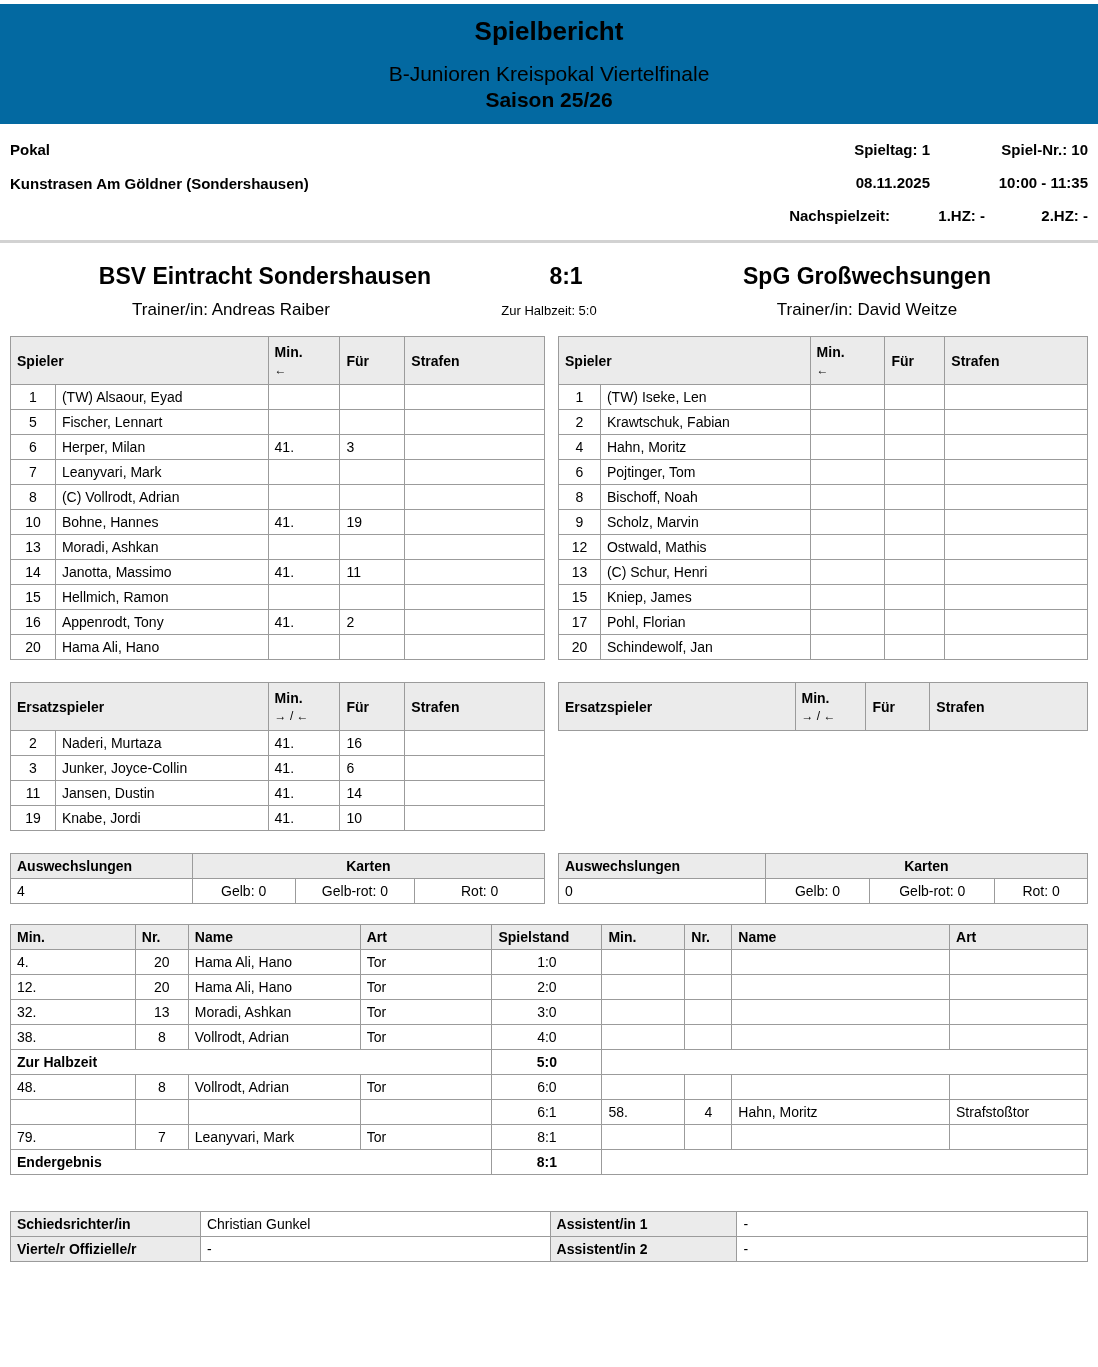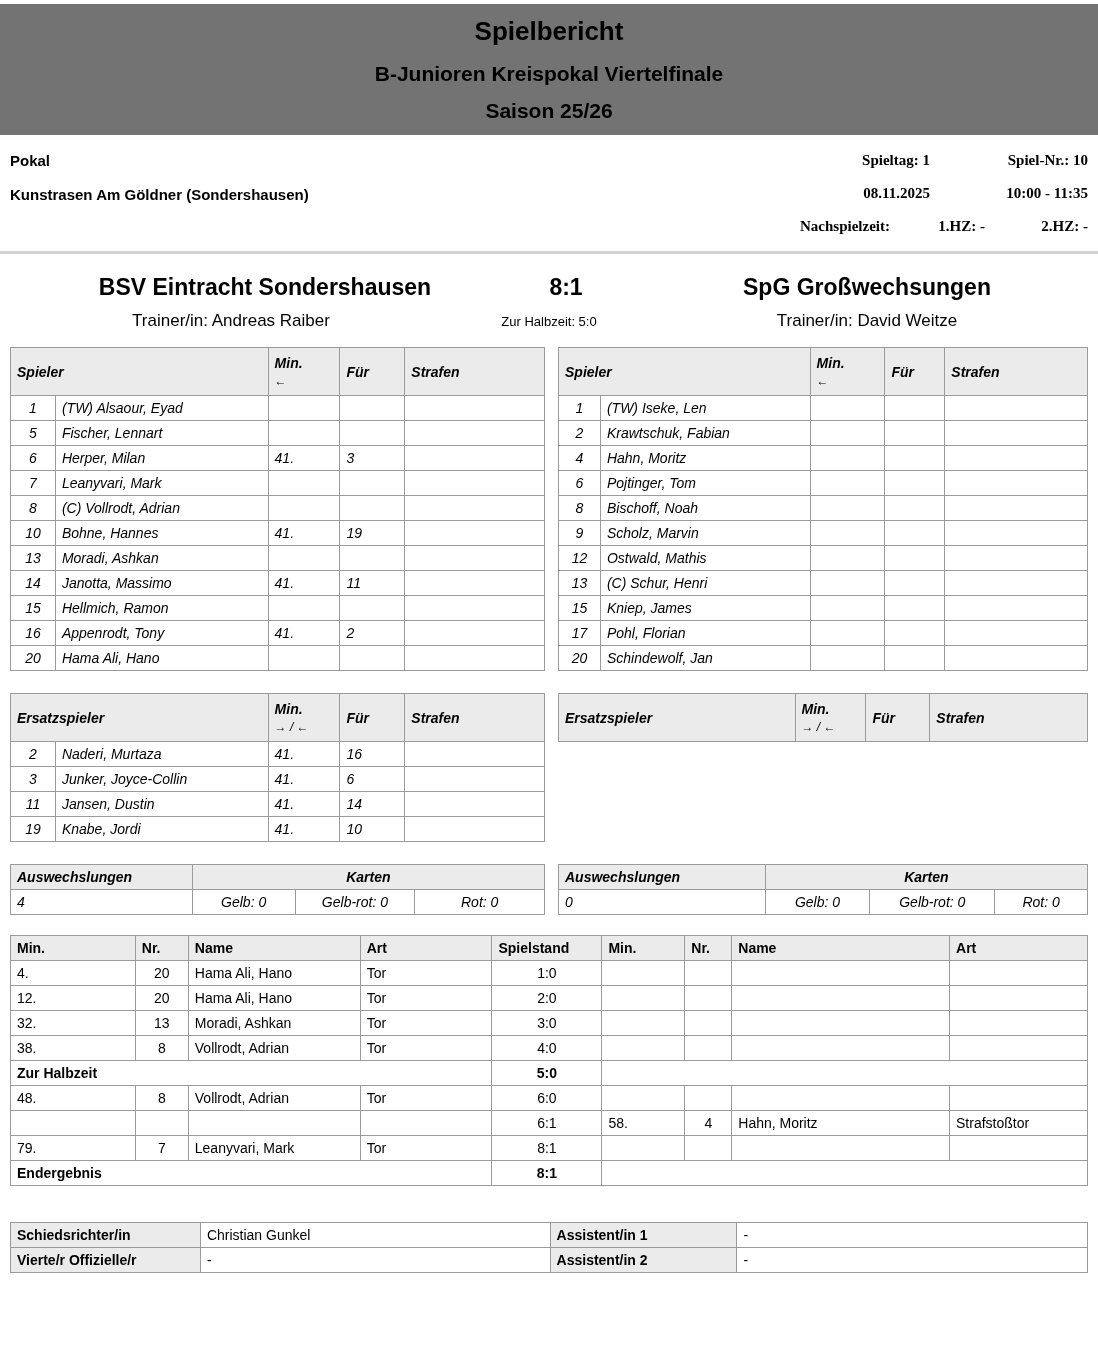--- a/index.html
+++ b/index.html
@@ -3,51 +3,51 @@
 <meta charset="utf-8">
 <style>
   * { box-sizing: border-box; }
   html, body { margin: 0; padding: 0; background: #fff; }
   body {
     width: 1098px; height: 1367px; overflow: hidden;
     font-family: "Liberation Sans", "DejaVu Sans", sans-serif;
     color: #000;
   }
   .banner {
-    margin-top: 4px; background: #737373; text-align: center;
+    margin-top: 4px; background: #0369a1; text-align: center;
     padding: 8px 0 12px;
   }
   .title    { font-size: 26px; font-weight: 700; margin-top: 4px; }
-  .subtitle { font-size: 21px; font-weight: 700; margin-top: 15px; }
-  .season   { font-size: 21px; font-weight: 700; margin-top: 13px; }
+  .subtitle { font-size: 21px; font-weight: 400; margin-top: 15px; }
+  .season   { font-size: 21px; font-weight: 700; margin-top: 2px; }
 
   .info {
     display: flex; justify-content: space-between; align-items: flex-start;
     padding: 17px 10px 0; font-weight: 700; font-size: 15px;
   }
   .info-left div { margin-bottom: 17px; }
   .irow { display: grid; justify-content: end; margin-bottom: 16px; }
-  .irow > span { text-align: right; font-family: Liberation Serif, serif; }
+  .irow > span { text-align: right; }
   .irow-2 { grid-template-columns: auto 158px; }
   .irow-3 { grid-template-columns: auto 95px 103px; }
 
   .rule { height: 3px; background: #d2d2d2; margin-top: 0; }
 
   .teams, .trainers {
     display: grid; grid-template-columns: 442px 1fr 442px;
     padding: 0 10px; align-items: baseline;
   }
   .teams    { margin-top: 20px; padding-left: 44px; }
   .trainers { margin-top: 10px; }
   .team-name { font-size: 23px; font-weight: 700; text-align: center; white-space: nowrap; }
   .score     { font-size: 23px; font-weight: 700; text-align: center; }
   .trainer   { font-size: 17px; text-align: center; white-space: nowrap; }
   .halftime  { font-size: 13px; text-align: center; }
 
-  .cols { display: flex; gap: 13px; margin: 16px 10px; align-items: flex-start; font-style: italic; }
+  .cols { display: flex; gap: 13px; margin: 16px 10px; align-items: flex-start; }
   .m-lineups { margin-top: 16px; }
   .m-subs    { margin-top: 22px; }
   .m-cards   { margin-top: 22px; }
   .wrap-events    { margin: 20px 10px 0; }
   .wrap-officials { margin: 36px 10px 0; }
 
   table { border-collapse: collapse; table-layout: fixed; }
   td, th {
     border: 1px solid #9b9b9b; font-size: 14px; padding: 1px 6px;
     height: 25px; white-space: nowrap; overflow: hidden;

